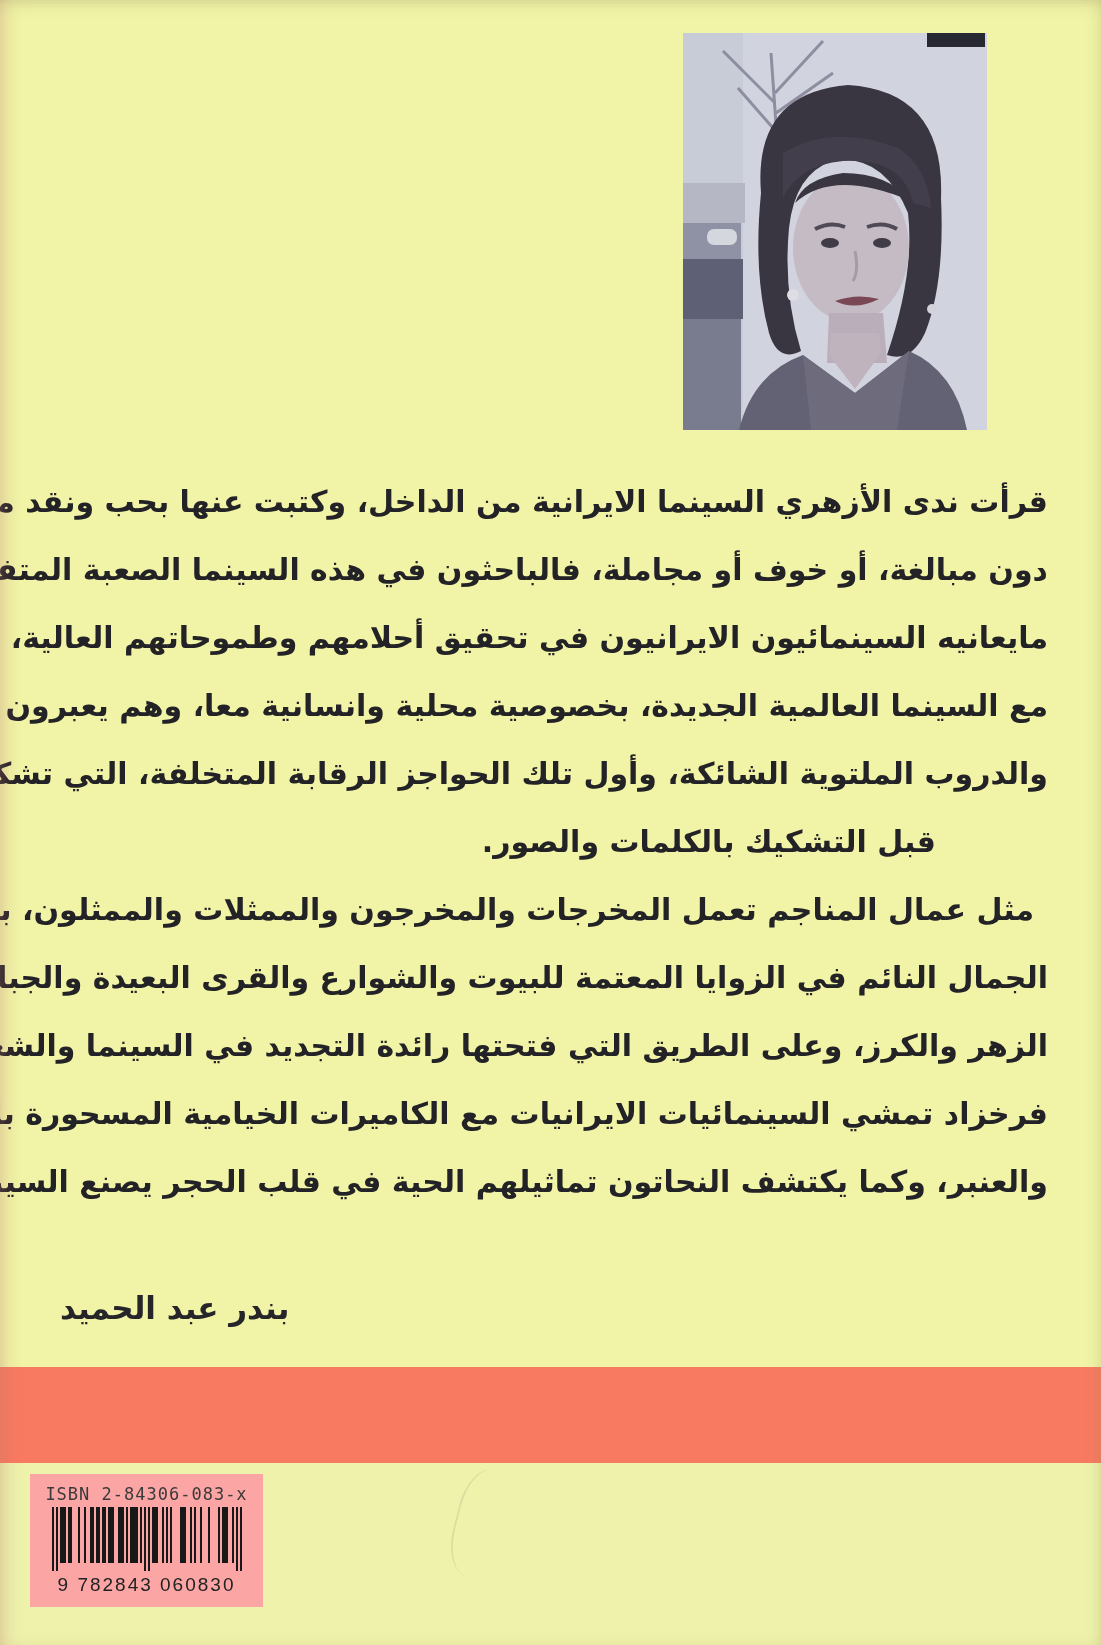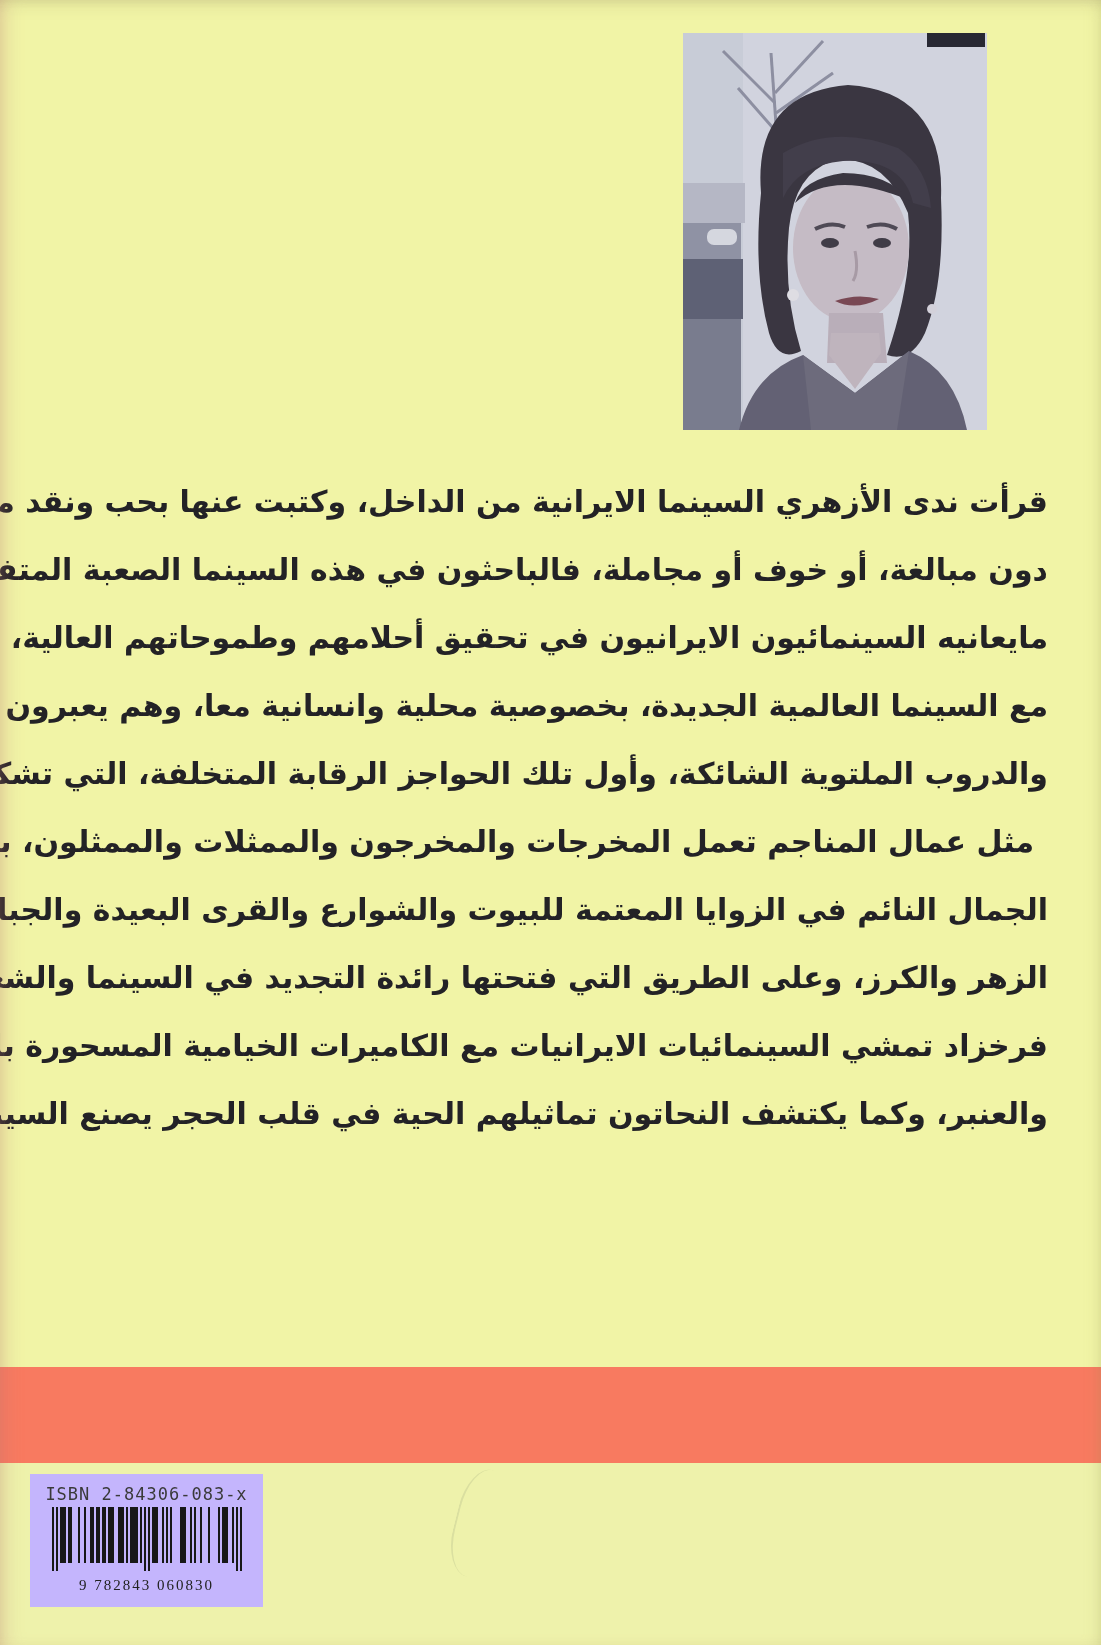--- a/index.html
+++ b/index.html
@@ -47,33 +47,33 @@
   .band{
     position:absolute;left:0;top:1367px;width:1101px;height:96px;
     background:#f87a60;
   }
   .bottom-strip{
     position:absolute;left:0;top:1463px;width:1101px;height:182px;
     background:#eef2ab;
   }
   .isbn-panel{
     position:absolute;left:30px;top:1474px;width:233px;height:133px;
-    background:#c4b5fd;
+    background:#fca5a5;
     text-align:center;
   }
   .isbn-label{
     margin-top:10px;
     font-family:"DejaVu Sans Mono",monospace;
     font-size:17px;color:#3a3a3a;letter-spacing:1px;
     line-height:20px;
   }
   .barcode-wrap{margin-top:3px;}
   .barcode-digits{
-    font-family:Liberation Serif, serif;
-    font-size:15px;color:#222;letter-spacing:2px;line-height:20px;
+    font-family:Liberation Sans, sans-serif;
+    font-size:19px;color:#222;letter-spacing:2px;line-height:20px;
     margin-top:-2px;
     text-align:center;
   }
   
   .scribble{
     position:absolute;left:455px;top:1470px;width:60px;height:110px;
     border-left:2px solid rgba(130,140,110,.18);
     transform:rotate(14deg);border-radius:40%;
   }
 </style>
@@ -129,27 +129,29 @@
       <rect x="0" y="0" width="304" height="397" fill="#9a9ab0" opacity="0.07"></rect>
     </svg>
   </div>
 
   <div class="body-text">
     <div class="line justified">قرأت ندى الأزهري السينما الايرانية من الداخل، وكتبت عنها بحب ونقد متوازن وحرية،</div>
     <div class="line justified">دون مبالغة، أو خوف أو مجاملة، فالباحثون في هذه السينما الصعبة المتفردة يعانون</div>
     <div class="line justified">مايعانيه السينمائيون الايرانيون في تحقيق أحلامهم وطموحاتهم العالية، في التواصل</div>
     <div class="line justified">مع السينما العالمية الجديدة، بخصوصية محلية وانسانية معا، وهم يعبرون الحواجز</div>
     <div class="line justified">والدروب الملتوية الشائكة، وأول تلك الحواجز الرقابة المتخلفة، التي تشكك بالنوايا،</div>
+    <div class="line para-end end-p1">قبل التشكيك بالكلمات والصور.</div>
     <div class="line justified indent-first">مثل عمال المناجم تعمل المخرجات والمخرجون والممثلات والممثلون، بحثا عن كنوز</div>
     <div class="line justified">الجمال النائم في الزوايا المعتمة للبيوت والشوارع والقرى البعيدة والجبال، وحقول</div>
     <div class="line justified">الزهر والكرز، وعلى الطريق التي فتحتها رائدة التجديد في السينما والشعر فروخ</div>
     <div class="line justified">فرخزاد تمشي السينمائيات الايرانيات مع الكاميرات الخيامية المسحورة بالجلنار</div>
     <div class="line justified">والعنبر، وكما يكتشف النحاتون تماثيلهم الحية في قلب الحجر يصنع السينمائيون</div>
   </div>
 
+  <div class="author">بندر عبد الحميد</div>
 
   <div class="band"></div>
 
   <div class="bottom-strip"></div>
   <div class="scribble"></div>
 
   <div class="isbn-panel">
     <div class="isbn-label">ISBN 2-84306-083-x</div>
     <div class="barcode-wrap">
       <svg id="barcode-svg" width="196" height="66" viewBox="0 0 196 66">

